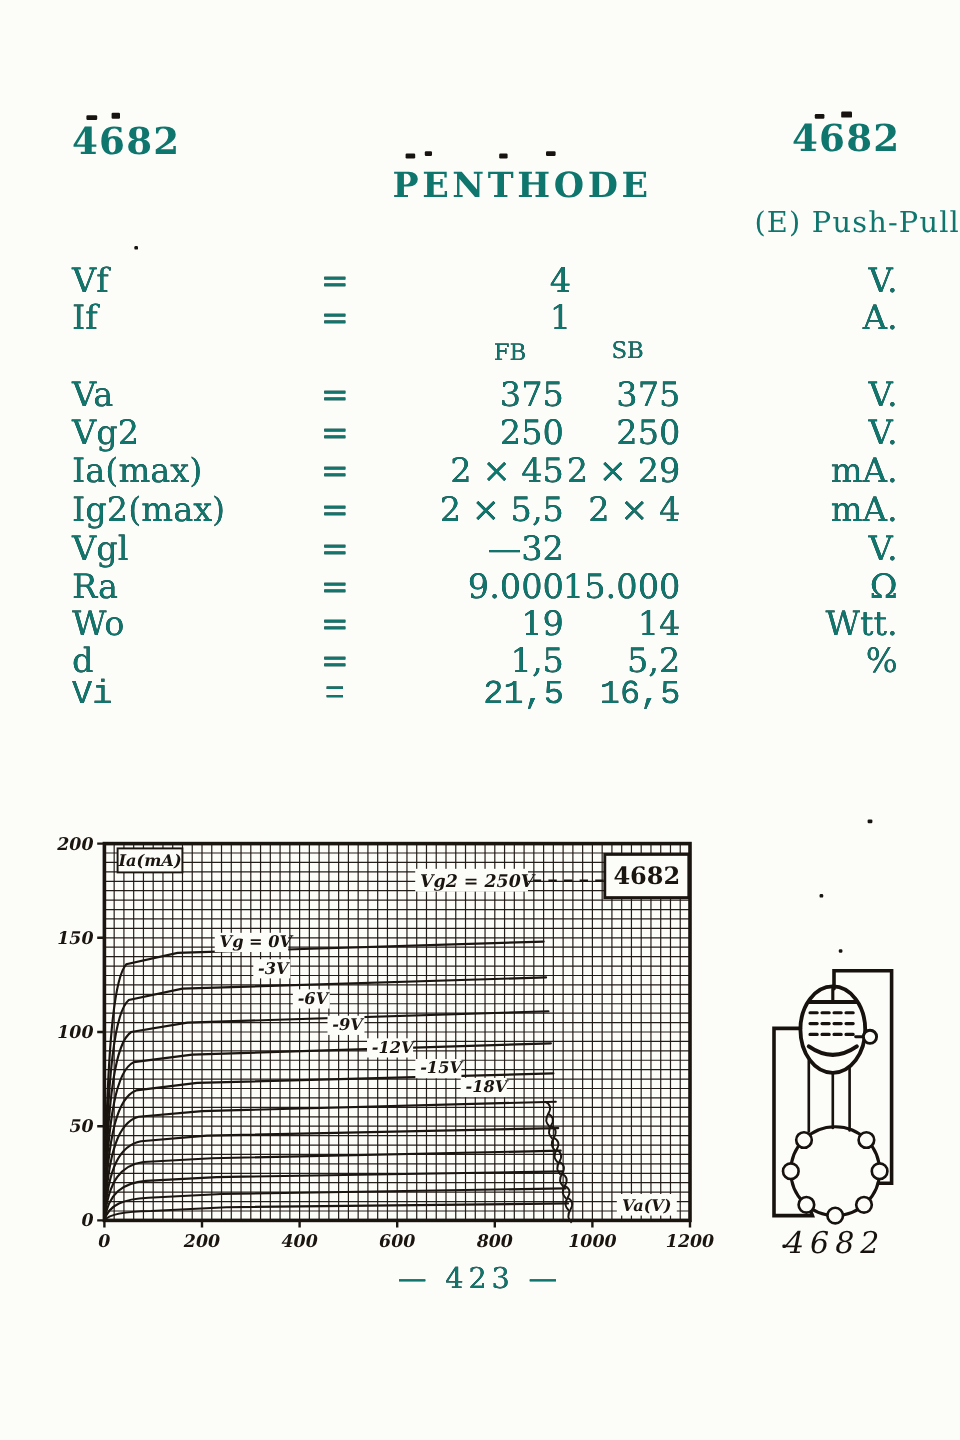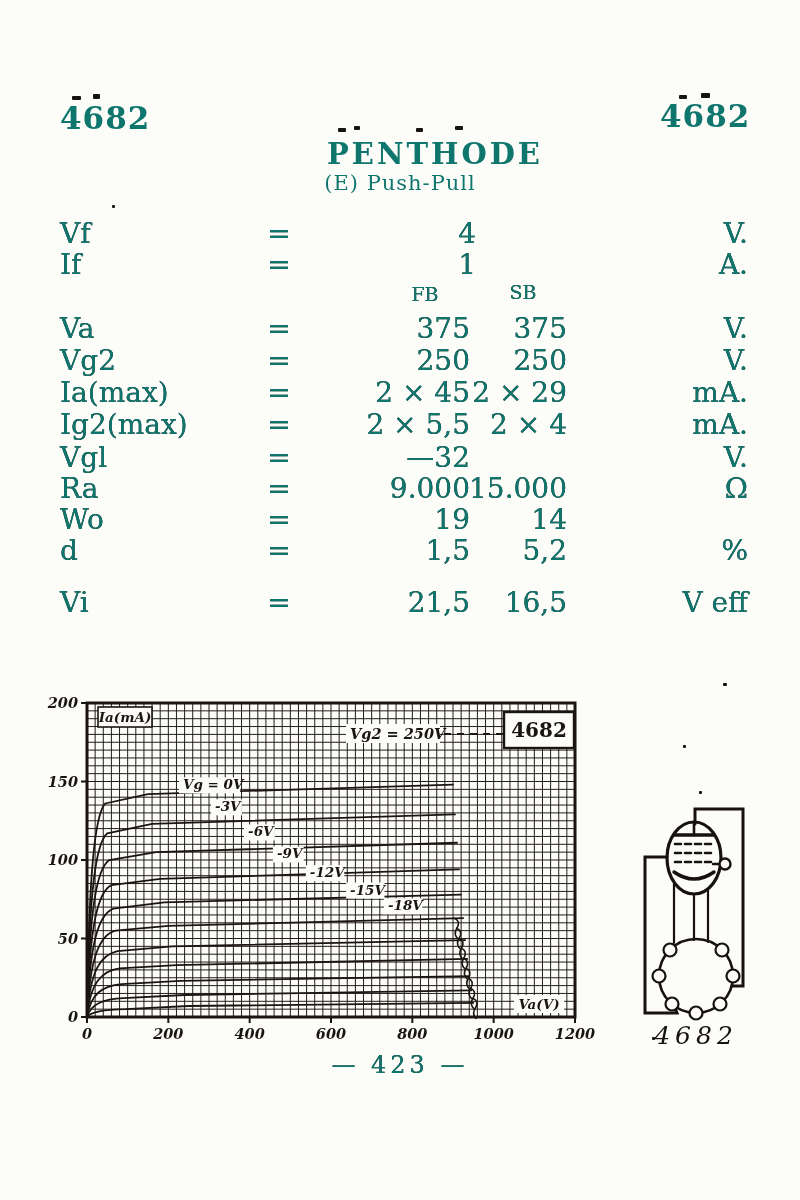--- a/index.html
+++ b/index.html
@@ -2,21 +2,21 @@
 <html><head>
 <meta charset="utf-8">
 <style>
   html,body{margin:0;padding:0;background:#e8e8e4;}
   .page{position:relative;width:800px;height:1200px;margin:0 auto;background:#fcfcf9;
         color:#0f766e;font-family:"DejaVu Serif",serif;overflow:hidden;}
   .abs{position:absolute;}
   
   .code{font-size:31px;font-weight:bold;letter-spacing:1px;}
   .title{width:800px;text-align:center;font-size:29px;font-weight:bold;letter-spacing:3px;}
-  .subtitle{width:800px;text-align:center;font-size:21px;letter-spacing:1px;}
+  .subtitle{width:800px;text-align:right;font-size:24px;letter-spacing:1px;}
   
   .spec-row{position:absolute;left:0;width:715px;height:32px;font-size:28px;line-height:30px;
             text-shadow:0 0 0.5px #17120e;}
   .spec-row .l{position:absolute;left:60px;}
   .spec-row .e{position:absolute;left:262px;width:34px;text-align:center;}
   .spec-row .f{position:absolute;left:348px;width:122px;text-align:right;}
   .spec-row .s{position:absolute;left:458px;width:109px;text-align:right;}
   .spec-row .g{position:absolute;left:350px;width:126px;text-align:right;}
   .spec-row .u{position:absolute;left:600px;width:148px;text-align:right;}
   .colhead{position:absolute;font-size:19px;font-weight:500;text-shadow:0 0 0.5px #17120e;}
@@ -90,34 +90,34 @@
         <span class="e">=</span>
         <span class="f">9.000</span>
         <span class="s">15.000</span>
         <span class="u">Ω</span>
       </div>
       <div class="spec-row" style="top: 505px; padding-left: 12px;">
         <span class="l">Wo</span>
         <span class="e">=</span>
         <span class="f">19</span>
         <span class="s">14</span>
+        <span class="u">Wtt.</span>
       </div>
       <div class="spec-row" style="top: 536px;">
         <span class="l">d</span>
         <span class="e">=</span>
         <span class="f">1,5</span>
         <span class="s">5,2</span>
         <span class="u">%</span>
       </div>
-      <div class="spec-row" style="top: 588px;">
+      <div class="spec-row" style="top: 565px; font-family: Liberation Mono, monospace;">
         <span class="l">Vi</span>
         <span class="e">=</span>
         <span class="f">21,5</span>
         <span class="s">16,5</span>
-        <span class="u">V eff</span>
       </div>
     </div>
 
   <svg id="chart-svg" class="abs" style="left:40px;top:692px;" width="560" height="360" viewBox="0 0 560 360">
       <rect x="47" y="11" width="488" height="314" fill="#fcfcf9"></rect>
       <line x1="47" y1="11" x2="47" y2="325" stroke="#1b1510" stroke-width="1" opacity="0.96"></line>
       <line x1="55.13333333333333" y1="11" x2="55.13333333333333" y2="325" stroke="#1b1510" stroke-width="1" opacity="0.96"></line>
       <line x1="63.266666666666666" y1="11" x2="63.266666666666666" y2="325" stroke="#1b1510" stroke-width="1" opacity="0.96"></line>
       <line x1="71.4" y1="11" x2="71.4" y2="325" stroke="#1b1510" stroke-width="1" opacity="0.96"></line>
       <line x1="79.53333333333333" y1="11" x2="79.53333333333333" y2="325" stroke="#1b1510" stroke-width="1" opacity="0.96"></line>

